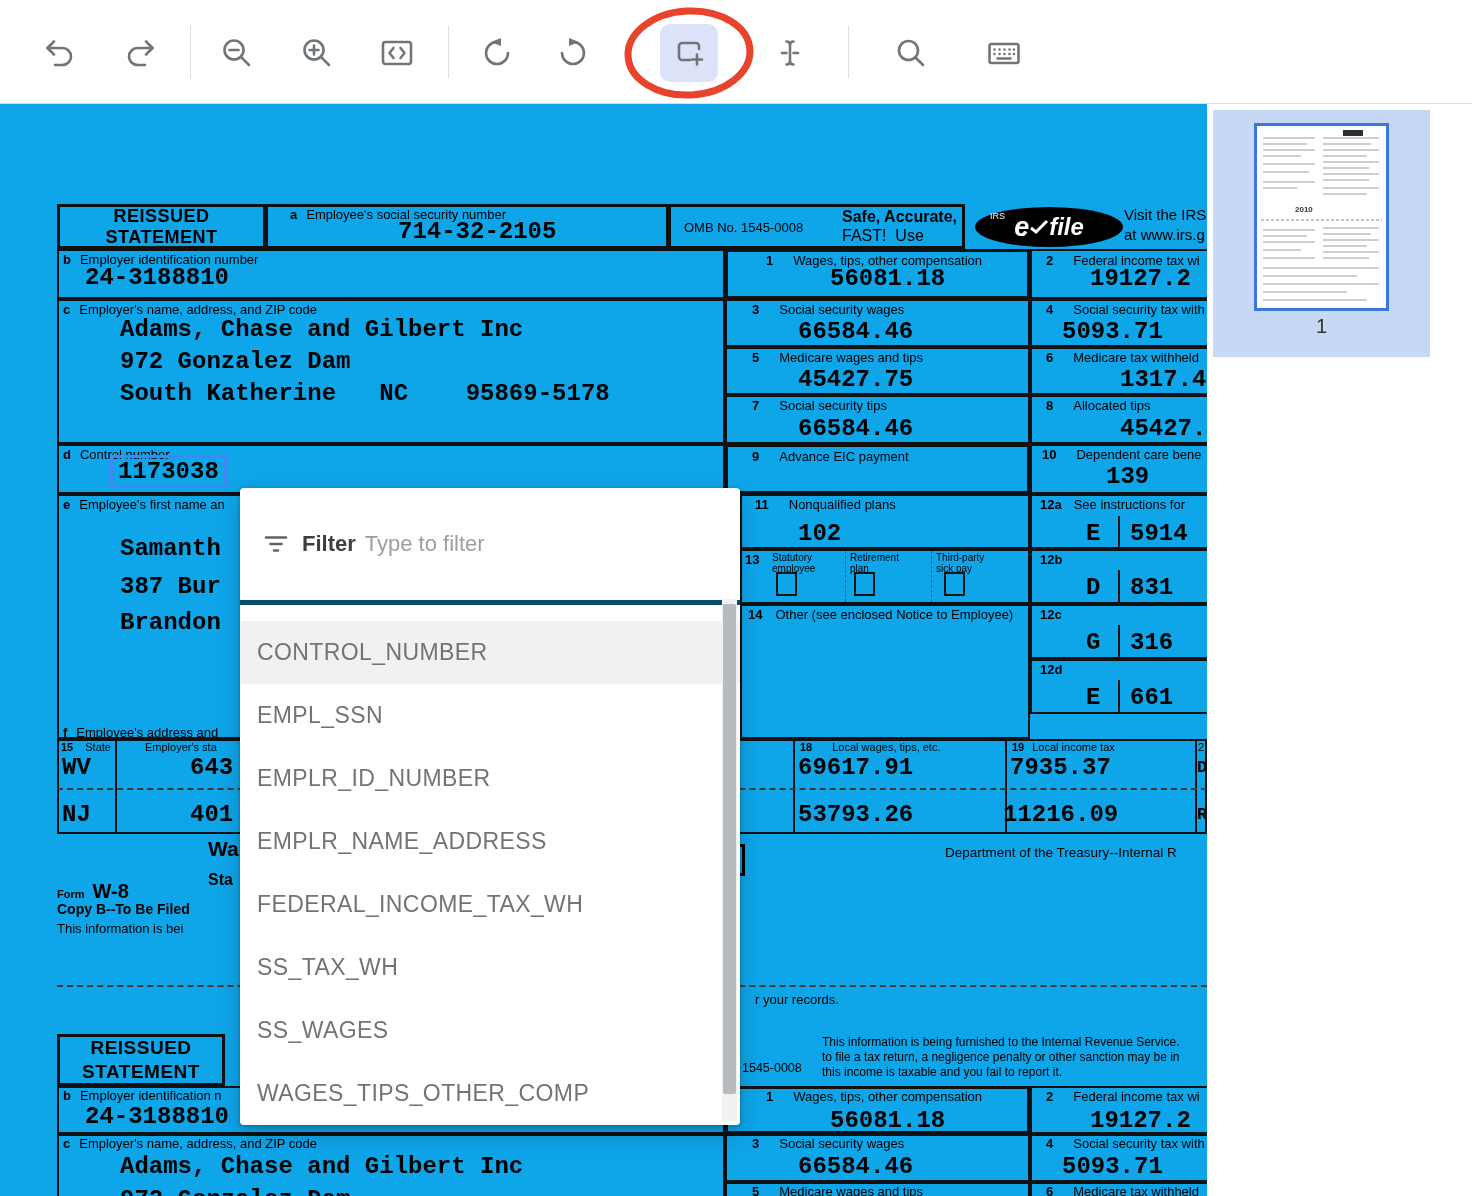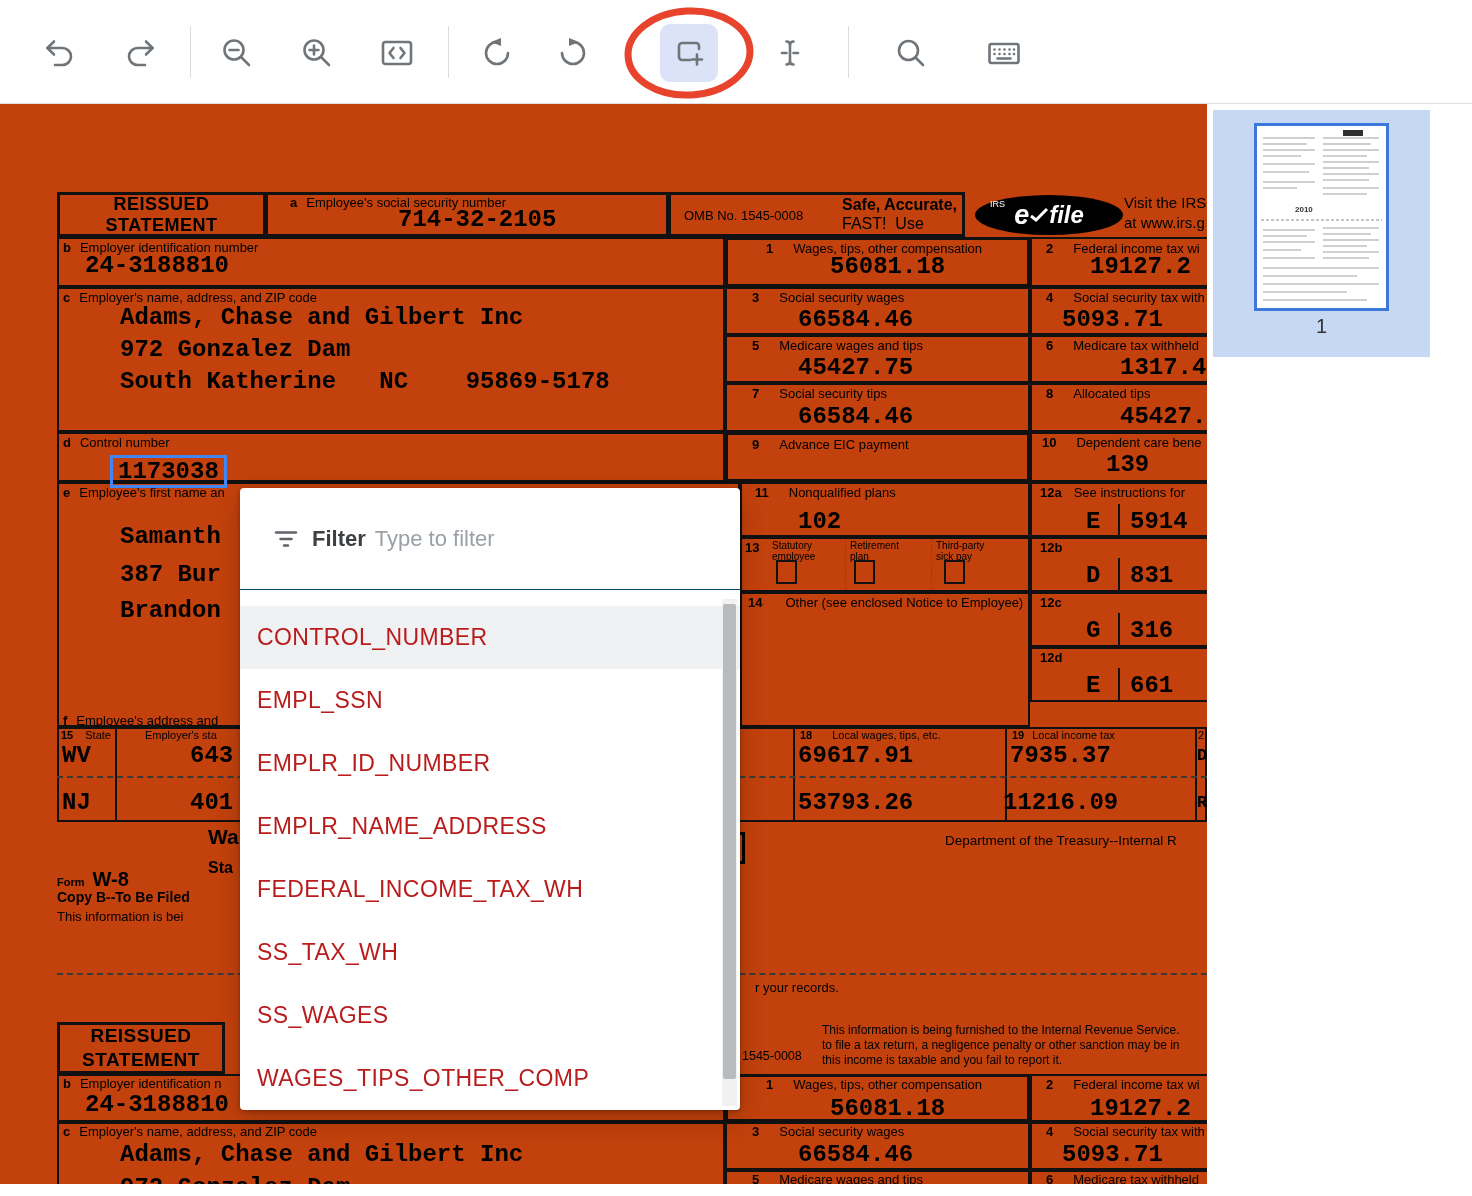--- a/index.html
+++ b/index.html
@@ -8,21 +8,21 @@
 
   
   .toolbar{position:absolute;left:0;top:0;width:1472px;height:104px;background:#fff;border-bottom:1px solid #dfdfdf;z-index:30}
   .tbtn{position:absolute;top:31px;width:44px;height:44px;border:none;background:transparent;display:flex;align-items:center;justify-content:center;cursor:pointer}
   .tbtn svg{stroke:#70757a;fill:none;stroke-width:2.6;stroke-linecap:round;stroke-linejoin:round}
   .tsep{position:absolute;top:26px;width:1px;height:52px;background:#dadce0}
   .tool-active-bg{position:absolute;left:660px;top:24px;width:58px;height:58px;background:#dce3f8;border-radius:10px}
   .red-circle{position:absolute;left:623px;top:6px;z-index:31;pointer-events:none}
 
   
-  .scan{position:absolute;left:0;top:92px;width:1207px;height:1092px;overflow:hidden;background:#c2410c;z-index:1}
+  .scan{position:absolute;left:0;top:104px;width:1207px;height:1092px;overflow:hidden;background:#0ea5e9;z-index:1}
   .bx{position:absolute;border:2px solid #111;background:transparent}
   .bx3{border-width:3px}
   .lbl{position:absolute;font-size:13px;display:flex;align-items:baseline;white-space:pre}
   .bn{font-weight:700;margin-right:20px}
   .bl{font-weight:700;margin-right:9px}
   .val{position:absolute;font-family:"Liberation Mono",monospace;font-weight:700;font-size:24px;line-height:1;white-space:pre}
   .vline{position:absolute;width:2px;background:#111}
   .vdash{position:absolute;width:0;border-left:1px dashed #555}
   .hdash{position:absolute;border-top:2px dashed #3a3a3a}
   .cb{position:absolute;width:21px;height:24px;border:2px solid #111}
@@ -33,27 +33,27 @@
   .efile{position:absolute;left:975px;top:103px;width:148px;height:40px;background:#000;border-radius:50%;color:#fff;display:flex;align-items:center;justify-content:center;font-style:italic;font-weight:700}
   .efile .e{font-size:27px}.efile .f{font-size:24px}
   .efile .irs{position:absolute;left:15px;top:4px;font-size:9px;font-style:normal;font-weight:400}
   .bracket{position:absolute;width:10px;height:32px;border:3px solid #000;border-left:none}
 
   
   .sel-box{position:absolute;left:110px;top:455px;width:117px;height:33px;border:3px solid #4285f4;z-index:8;display:flex;align-items:center;padding-left:5px;background:transparent;font-family:"Liberation Mono",monospace;font-weight:700;font-size:24px}
 
   
   .popup{position:absolute;left:240px;top:488px;width:500px;z-index:20;background:#fff;border-radius:4px;box-shadow:0 1px 4px rgba(0,0,0,.28),0 10px 26px rgba(0,0,0,.18)}
-  .popup-filter{height:102px;display:flex;align-items:center;padding-left:33px;border-bottom:1px solid #0c4a6e}
+  .popup-filter{height:117px;display:flex;align-items:center;padding-left:23px;border-bottom:5px solid #0c4a6e}
   .ficon{margin-right:13px;flex:0 0 auto}
   .flabel{font-size:22px;font-weight:700;color:#3c4043;margin-right:9px}
   .finput{border:none;outline:none;font-size:22px;color:#202124;width:290px;font-family:"Liberation Sans",sans-serif}
   .finput::placeholder{color:#9aa0a6}
   .plist{padding:16px 0 0 0;min-height:504px}
-  .pitem{height:63px;line-height:63px;padding-left:17px;font-size:23px;color:#b91c1c;letter-spacing:.4px;white-space:nowrap;cursor:pointer}
+  .pitem{height:63px;line-height:63px;padding-left:17px;font-size:23px;color:#737373;letter-spacing:.4px;white-space:nowrap;cursor:pointer}
   .pitem.sel{background:#f0f1f2}
   .pscroll{position:absolute;right:3px;top:111px;bottom:4px;width:15px;background:#f1f1f1}
   .pthumb{position:absolute;left:1px;top:5px;width:13px;height:calc(100% - 32px);background:#b8bbbe;border-radius:2px}
 
   
   .thumb-panel{position:absolute;left:1213px;top:110px;width:217px;height:247px;background:#c7d8f4;z-index:10}
   .thumb{position:absolute;left:41px;top:13px;width:135px;height:188px;background:#fff;border:3px solid #3c78dc;cursor:pointer}
   .thumb-label{position:absolute;left:0;top:205px;width:100%;text-align:center;font-size:20px;color:#333}
 </style>
 </head>
@@ -234,21 +234,21 @@
   <div class="cb" style="left:854px;top:468px"></div>
   <div class="cblbl" style="left:936px;top:448px">
       <span>Third-party</span>
       <span>sick pay</span>
     </div>
   <div class="cb" style="left:944px;top:468px"></div>
   <div class="vdash" style="left:845px;top:447px;height:51px"></div>
   <div class="vdash" style="left:931px;top:447px;height:51px"></div>
 
   <div class="bx" style="left:740px;top:500px;width:290px;height:135px"></div>
-  <div class="lbl" style="left:748px;top:503px"><span class="bn" style="margin-right:23px">14</span><span>Other (see enclosed Notice to Employee)</span></div>
+  <div class="lbl" style="left:748px;top:503px"><span class="bn" style="margin-right:13px">14</span><span>Other (see enclosed Notice to Employee)</span></div>
 
   <div class="bx" style="left:1030px;top:390px;width:300px;height:55px"></div>
   <div class="lbl" style="left:1040px;top:393px"><span class="bn" style="margin-right:12px">12a</span><span>See instructions for</span></div>
   <div class="val" style="left:1086px;top:418px">E</div>
   <div class="vline" style="left:1118px;top:412px;height:33px"></div>
   <div class="val" style="left:1130px;top:418px">5914</div>
 
   <div class="bx" style="left:1030px;top:445px;width:300px;height:55px"></div>
   <div class="lbl" style="left:1040px;top:448px"><span class="bn" style="margin-right:0">12b</span></div>
   <div class="val" style="left:1086px;top:472px">D</div>

